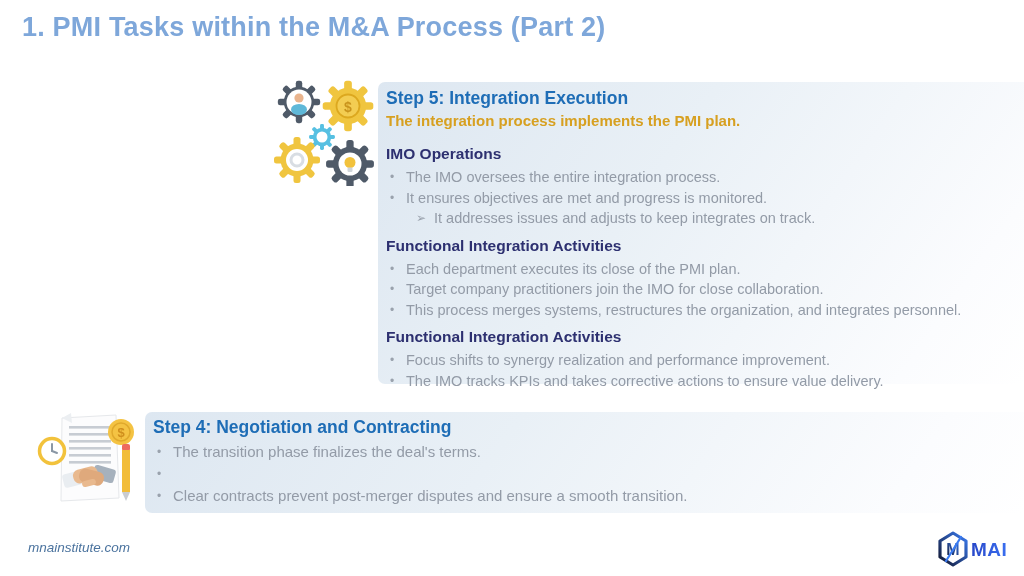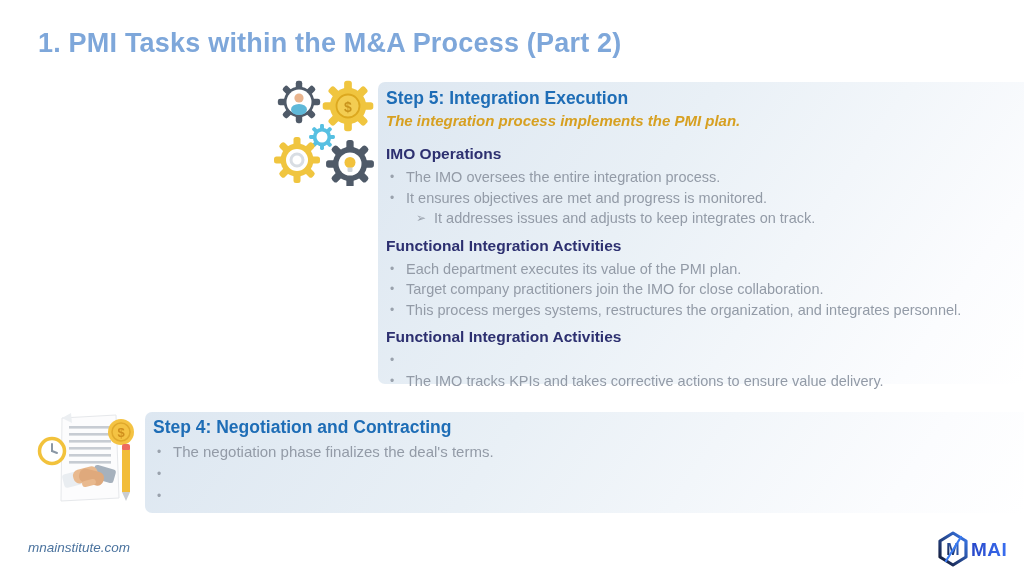--- a/index.html
+++ b/index.html
@@ -1,33 +1,33 @@
 <!DOCTYPE html>
 <html><head>
 <meta charset="utf-8">
 <style>
   html,body{margin:0;padding:0;background:#ffffff;}
   .slide{
     position:relative;width:1024px;height:576px;overflow:hidden;
     background:#ffffff;font-family:"Liberation Sans","DejaVu Sans",sans-serif;
   }
   .title{
-    position:absolute;left:22px;top:12px;margin:16px;
+    position:absolute;left:22px;top:12px;margin:0;
     font-size:27px;font-weight:700;color:#7ea7da;letter-spacing:.2px;
   }
   .panel{
     position:absolute;
     background:linear-gradient(125deg,#dde7f1 0%,#e9f0f6 40%,#fbfcfe 85%,#ffffff 100%);
     border-radius:7px 0 0 7px;
     box-sizing:border-box;
   }
   .panel.step5{left:378px;top:82px;width:646px;height:302px;padding:6px 0 0 8px;}
   .panel.step4{left:145px;top:412px;width:879px;height:101px;padding:5px 12px 0 8px;}
   .step-heading{margin:0 0 3px 0;font-size:17.5px;font-weight:700;color:#1e6db6;}
-  .subtitle{margin:0 0 8px 0;font-size:15px;font-style:italic;font-weight:700;color:#d7a021;}
+  .subtitle{margin:0 0 8px 0;font-size:15px;font-weight:700;color:#d7a021;}
   .section-heading{margin:8px 0 4px 0;font-size:15.5px;font-weight:700;color:#2d3070;}
   .section-heading.first{margin-top:16px;}
   .bullet{display:flex;align-items:flex-start;font-size:14.5px;line-height:20.5px;color:#939ba7;}
   .panel.step4 .bullet{line-height:22px;font-size:15px;}
   .bullet .mk{flex:0 0 16px;margin-left:4px;text-align:left;font-size:12px;line-height:inherit;color:#9aa2ad;}
   .bullet.sub{margin-left:26px;}
   .bullet.sub .mk{flex-basis:18px;font-size:12px;}
   .icon-abs{position:absolute;}
   .site{
     position:absolute;left:28px;top:540px;margin:0;
@@ -93,34 +93,35 @@
       <span>It ensures objectives are met and progress is monitored.</span>
     </div>
     <div class="bullet sub">
       <span class="mk">➢</span>
       <span>It addresses issues and adjusts to keep integrates on track.</span>
     </div>
 
     <h3 class="section-heading">Functional Integration Activities</h3>
     <div class="bullet">
       <span class="mk">•</span>
-      <span>Each department executes its value of the PMI plan.</span>
+      <span>Each department executes its close of the PMI plan.</span>
     </div>
     <div class="bullet">
       <span class="mk">•</span>
       <span>Target company practitioners join the IMO for close collaboration.</span>
     </div>
     <div class="bullet">
       <span class="mk">•</span>
       <span>This process merges systems, restructures the organization, and integrates personnel.</span>
     </div>
 
     <h3 class="section-heading">Functional Integration Activities</h3>
     <div class="bullet">
       <span class="mk">•</span>
+      <span>Focus shifts to synergy realization and performance improvement.</span>
     </div>
     <div class="bullet">
       <span class="mk">•</span>
       <span>The IMO tracks KPIs and takes corrective actions to ensure value delivery.</span>
     </div>
   </section>
 
   <svg class="icon-abs" style="left:36px;top:406px;" width="102" height="102" viewBox="0 0 102 102">
     <g>
       <polygon points="26,12 80,9 83,92 25,95" fill="#fcfcfd" stroke="#e6e8eb" stroke-width="1"></polygon>
@@ -153,27 +154,28 @@
       <rect x="86" y="38" width="8" height="7" rx="2" fill="#ee6a5f"></rect>
       <rect x="86" y="44" width="8" height="42" fill="#f2bd3a"></rect>
       <polygon points="86,86 94,86 90,95" fill="#c9ccd1"></polygon>
     </g>
   </svg>
 
   <section class="panel step4">
     <h2 class="step-heading">Step 4: Negotiation and Contracting</h2>
     <div class="bullet">
       <span class="mk">•</span>
-      <span>The negotiation phase finalizes the deal's terms.</span>
+      <span>The transition phase finalizes the deal's terms.</span>
     </div>
     <div class="bullet">
       <span class="mk">•</span>
     </div>
     <div class="bullet">
       <span class="mk">•</span>
+      <span>Clear contracts prevent post-merger disputes and ensure a smooth transition.</span>
     </div>
   </section>
 
   <p class="site">mnainstitute.com</p>
 
   <svg class="icon-abs" style="left:936px;top:531px;" width="82" height="38" viewBox="0 0 82 38">
     <defs>
       <linearGradient id="hexGrad" x1="1" y1="0" x2="0" y2="1">
         <stop offset="0" stop-color="#3a7bf2"></stop>
         <stop offset="1" stop-color="#12162e"></stop>

